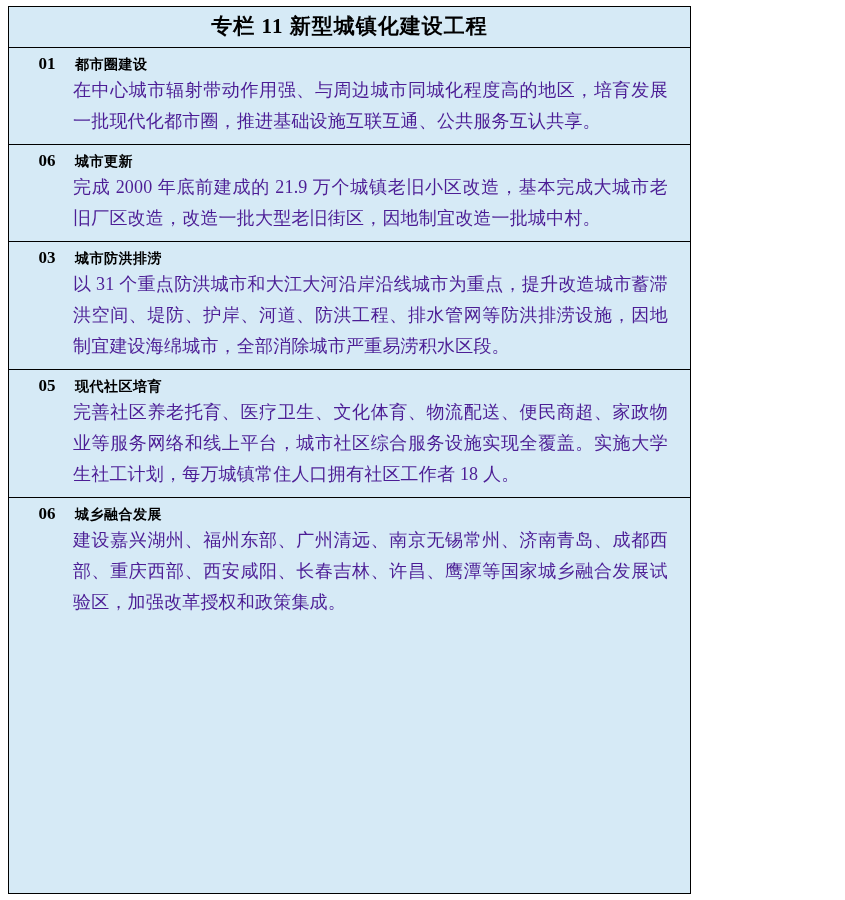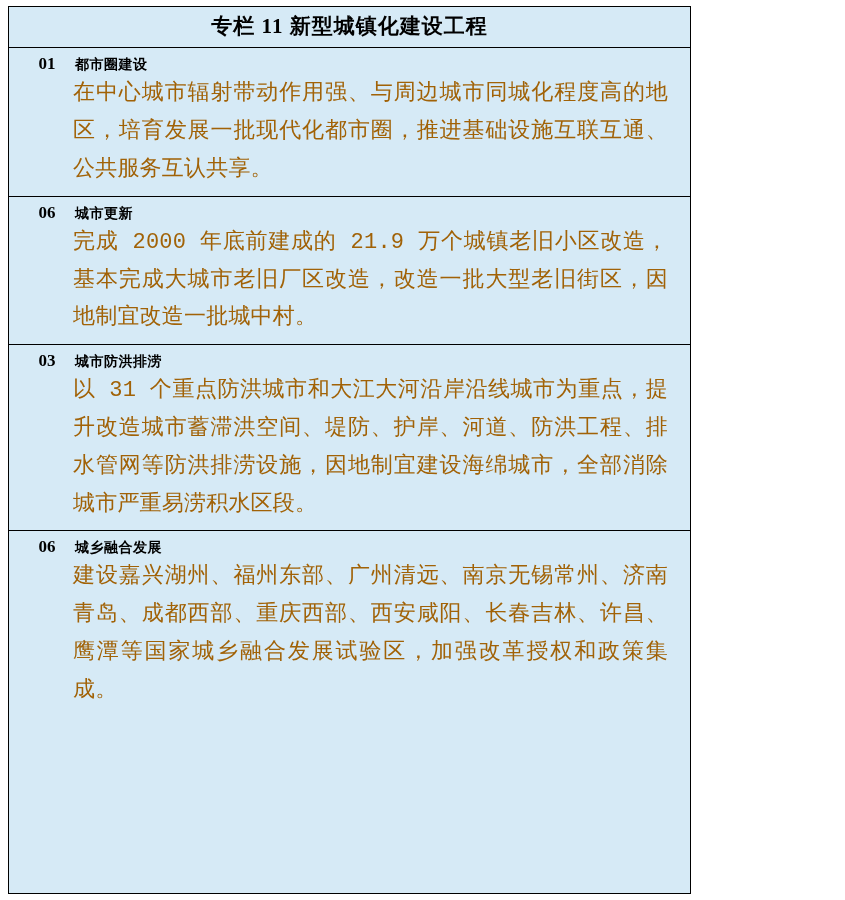--- a/index.html
+++ b/index.html
@@ -60,28 +60,27 @@
     color: #000000;
     font-family: "Liberation Serif", serif;
   }
   .item-title {
     font-size: 14px;
     font-weight: bold;
     color: #000000;
     letter-spacing: 0.5px;
   }
   .item-body {
-    font-size: 22px;
-    color: #a16207;
+    font-size: 18px;
+    color: #4c1d95;
     line-height: 1.72;
     padding: 0 22px 7px 64px;
     text-align: justify;
     text-justify: inter-ideograph;
     letter-spacing: 0.2px;
-    font-family: Liberation Mono, monospace;
   }
 </style>
 </head>
 <body>
 
 <div class="page">
   <div class="box">
 
     <div class="title-row">专栏 11   新型城镇化建设工程</div>
 
@@ -103,20 +102,27 @@
 
     <div class="item">
       <div class="item-head">
         <div class="item-num">03</div>
         <div class="item-title">城市防洪排涝</div>
       </div>
       <div class="item-body">以 31 个重点防洪城市和大江大河沿岸沿线城市为重点，提升改造城市蓄滞洪空间、堤防、护岸、河道、防洪工程、排水管网等防洪排涝设施，因地制宜建设海绵城市，全部消除城市严重易涝积水区段。</div>
     </div>
 
 
+    <div class="item">
+      <div class="item-head">
+        <div class="item-num">05</div>
+        <div class="item-title">现代社区培育</div>
+      </div>
+      <div class="item-body">完善社区养老托育、医疗卫生、文化体育、物流配送、便民商超、家政物业等服务网络和线上平台，城市社区综合服务设施实现全覆盖。实施大学生社工计划，每万城镇常住人口拥有社区工作者 18 人。</div>
+    </div>
 
     <div class="item">
       <div class="item-head">
         <div class="item-num">06</div>
         <div class="item-title">城乡融合发展</div>
       </div>
       <div class="item-body">建设嘉兴湖州、福州东部、广州清远、南京无锡常州、济南青岛、成都西部、重庆西部、西安咸阳、长春吉林、许昌、鹰潭等国家城乡融合发展试验区，加强改革授权和政策集成。</div>
     </div>
 
   </div>

